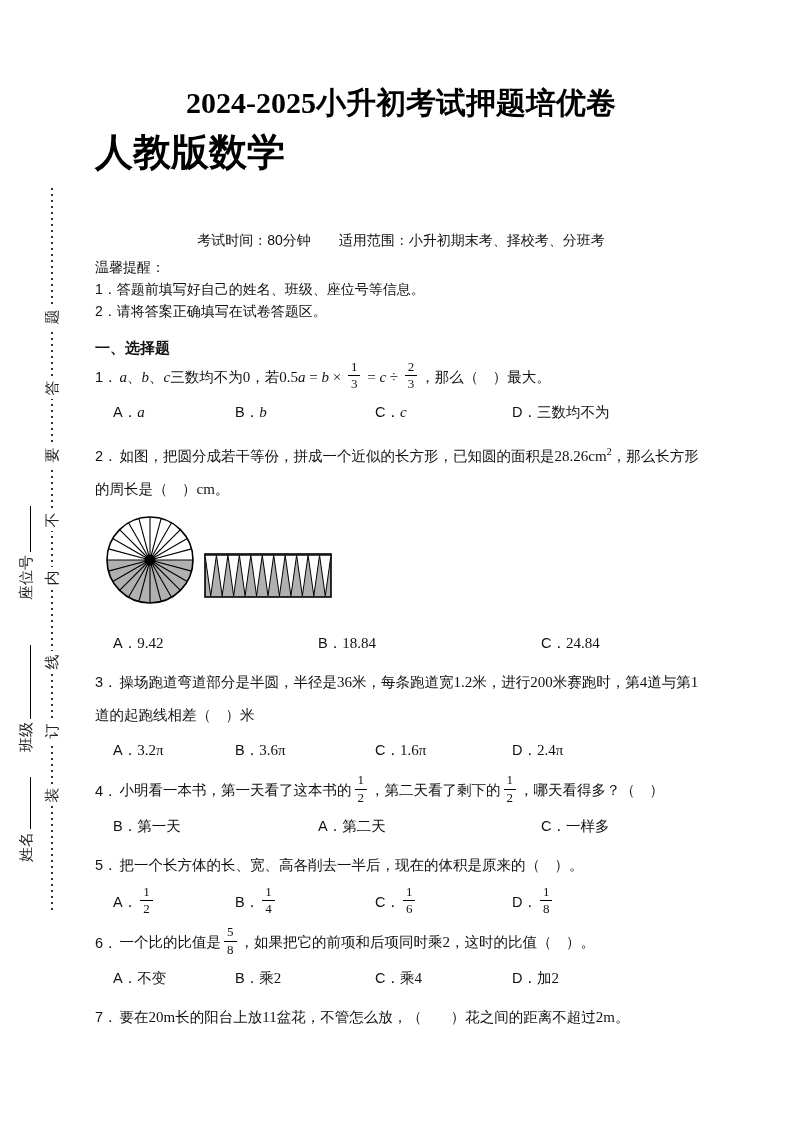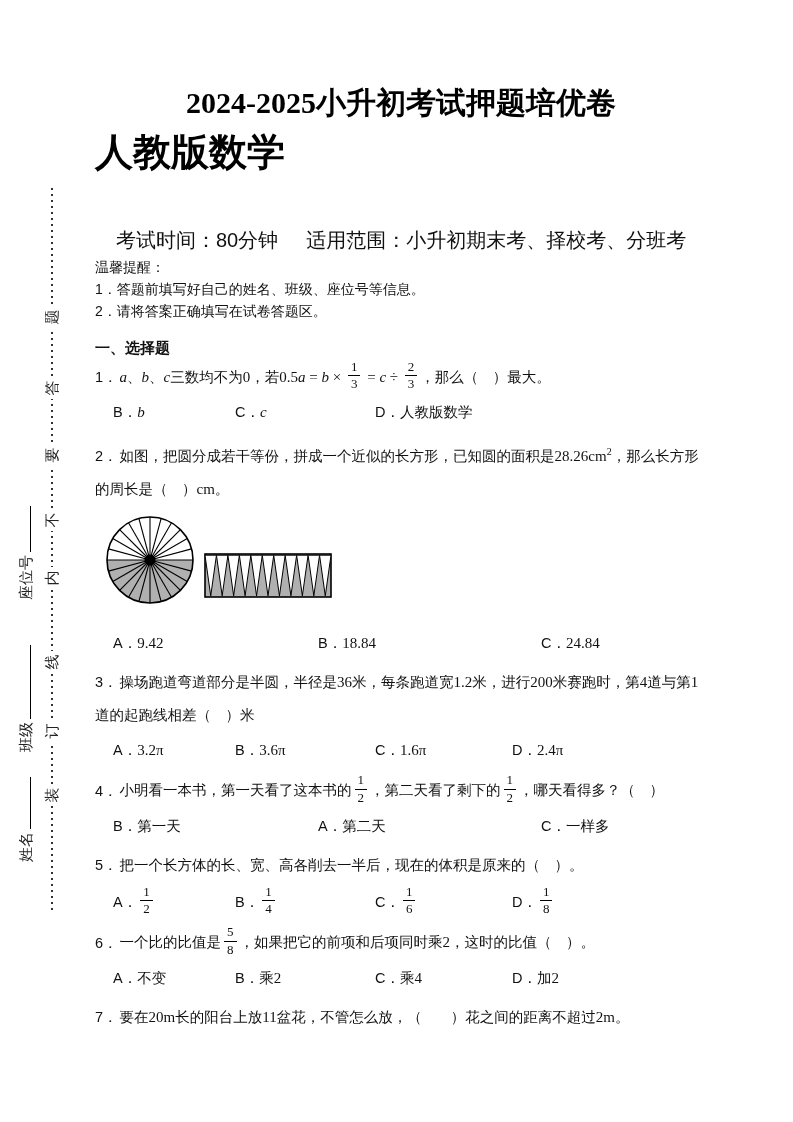--- a/index.html
+++ b/index.html
@@ -31,21 +31,21 @@
   
   .content { position:absolute; left:95px; top:84px; width:612px; }
   h1.title {
     margin:0; text-align:center; font-family:"Liberation Serif", serif;
     font-weight:700; font-size:30px; line-height:38px; color:#000;
   }
   h2.subtitle {
     margin:6px 0 0 0; font-family:"Liberation Serif", serif;
     font-weight:700; font-size:38px; line-height:48px; color:#000;
   }
-  .info { margin-top:54px; display:flex; justify-content:center; gap:28px; font-size:20px; line-height:20px; }
+  .info { margin-top:54px; display:flex; justify-content:center; gap:28px; font-size:14px; line-height:20px; }
   .rem-title { margin-top:6px; font-size:14px; line-height:22px; }
   .rem { font-size:14px; line-height:22px; }
   .section { margin-top:14px; font-weight:700; font-size:15px; line-height:24px; }
   .question { margin-bottom:8px; }
   .stem { font-size:14.5px; line-height:33px; }
   .qnum { margin-right:2px; }
   .math, .msup { font-family:"Liberation Serif", serif; font-size:15px; }
   .mi { font-family:"Liberation Serif", serif; font-style:italic; font-size:15px; }
   .msup { font-size:10px; vertical-align:6px; }
   .frac {
@@ -88,23 +88,24 @@
       <span>适用范围：小升初期末考、择校考、分班考</span>
     </div>
     <div class="rem-title">温馨提醒：</div>
     <div class="rem">1．答题前填写好自己的姓名、班级、座位号等信息。</div>
     <div class="rem">2．请将答案正确填写在试卷答题区。</div>
     <div class="section">一、选择题</div>
     <div>
         <div class="question">
           <div class="stem"><span class="qnum">1．</span><span class="mi">a</span><span class="cn">、</span><span class="mi">b</span><span class="cn">、</span><span class="mi">c</span><span class="cn">三数均不为</span><span class="math">0</span><span class="cn">，若</span><span class="math">0.5</span><span class="mi">a</span><span class="math"> = </span><span class="mi">b</span><span class="math"> × </span><span class="frac"><span class="fn">1</span><span class="fd">3</span></span><span class="math"> = </span><span class="mi">c</span><span class="math"> ÷ </span><span class="frac"><span class="fn">2</span><span class="fd">3</span></span><span class="cn">，那么（　）最大。</span></div>
           <div class="opts n4">
+            <span><span class="cn">A．</span><span class="mi">a</span></span>
             <span><span class="cn">B．</span><span class="mi">b</span></span>
             <span><span class="cn">C．</span><span class="mi">c</span></span>
-            <span><span class="cn">D．人教版数学</span></span>
+            <span><span class="cn">D．三数均不为</span></span>
           </div>
         </div>
         <div class="question">
           <div class="stem"><span class="qnum">2．</span><span class="cn">如图，把圆分成若干等份，拼成一个近似的长方形，已知圆的面积是</span><span class="math">28.26cm</span><sup class="msup">2</sup><span class="cn">，那么长方形的周长是（　）</span><span class="math">cm</span><span class="cn">。</span></div>
           <div class="figure"><svg width="245" height="104" viewBox="0 0 245 104">
               <path d="M 4 50 A 43 43 0 0 0 90 50 Z" fill="#b0b0b0" stroke="none"></path>
               <line x1="47" y1="50" x2="90.00" y2="50.00" stroke="#000000" stroke-width="1.1"></line>
               <line x1="47" y1="50" x2="88.53" y2="61.13" stroke="#000000" stroke-width="1.1"></line>
               <line x1="47" y1="50" x2="84.24" y2="71.50" stroke="#000000" stroke-width="1.1"></line>
               <line x1="47" y1="50" x2="77.41" y2="80.41" stroke="#000000" stroke-width="1.1"></line>

